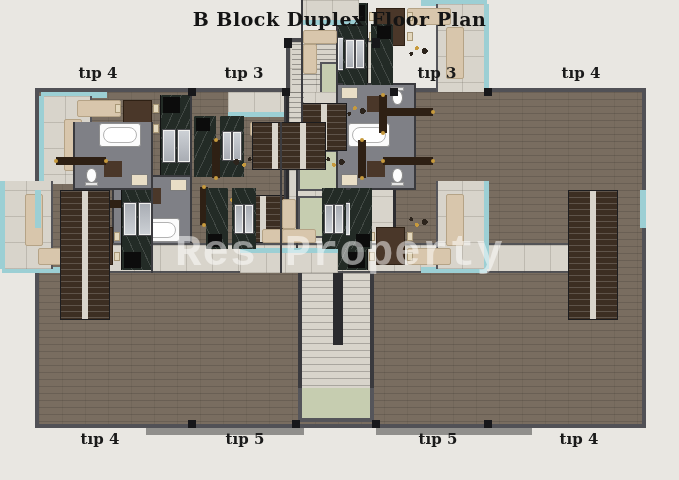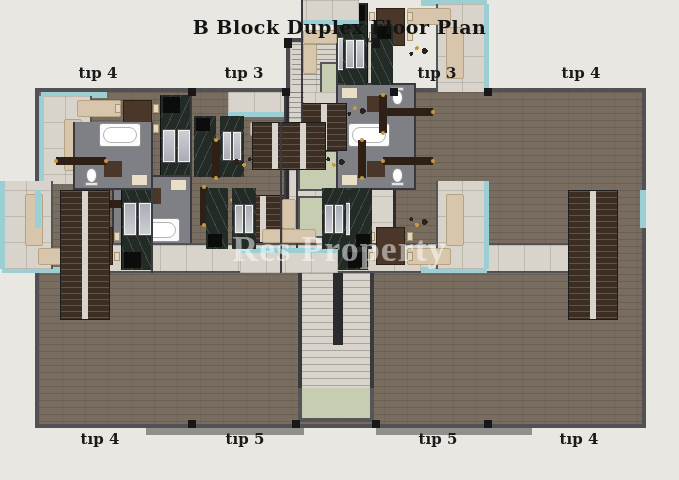--- a/index.html
+++ b/index.html
@@ -1,27 +1,27 @@
 <!DOCTYPE html>
 <html style="--background: #e9e7e2; --wall: #515156; --wood: #796d60; --wood_dark: #3c2e22; --tile: #d8d4cb; --teal: #9ccfd4; --sage: #c6cdb0; --bath: #7f8086; --marble: #232b26; --sofa: #d8c6ac;"><head>
 <meta charset="utf-8">
 <style>
   html,body{margin:0;padding:0;}
   body{font-family:"DejaVu Serif", serif; background:#cfcdc8;}
   #stage{position:relative;width:679px;height:480px;background:var(--background,#e9e7e2);overflow:hidden;}
 
   
   .title{position:absolute;left:0;top:8px;width:100%;text-align:center;
-         font-size:19px;font-weight:bold;color:#141414;letter-spacing:.5px;z-index:9;margin-top:8px;}
+         font-size:19px;font-weight:bold;color:#141414;letter-spacing:.5px;z-index:9;}
   .unit-label{position:absolute;transform:translateX(-50%);font-size:15px;font-weight:bold;
               color:#1a1a1a;z-index:9;white-space:nowrap;}
   .lbl-top{top:64px;} .lbl-bot{top:430px;}
 
   .wm1{position:absolute;left:0;top:228px;width:100%;text-align:center;z-index:8;
-       font-family:Liberation Serif, serif;font-size:36px;font-weight:bold;
+       font-family:Liberation Mono, monospace;font-size:44px;font-weight:bold;
        color:rgba(255,255,255,.5);letter-spacing:1px;pointer-events:none;}
   .wm2{position:absolute;left:0;top:271px;width:100%;text-align:center;z-index:8;
        font-family:"Liberation Sans",sans-serif;font-size:13px;font-weight:bold;
        color:rgba(255,255,255,.45);letter-spacing:8px;pointer-events:none;}
 
   
   .bar-out{position:absolute;background:#908f8c;z-index:0;}
   #building{position:absolute;left:35px;top:88px;width:611px;height:340px;z-index:1;
     box-sizing:border-box;border:4px solid var(--wall,#515156);
     background-color:var(--wood,#796d60);

